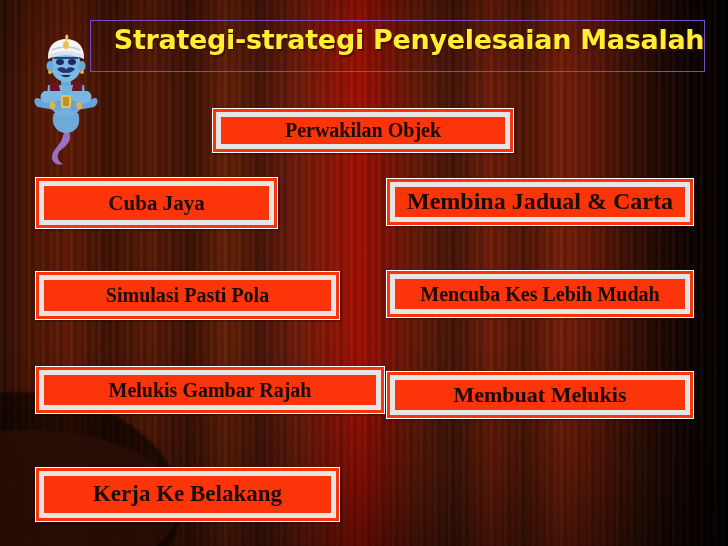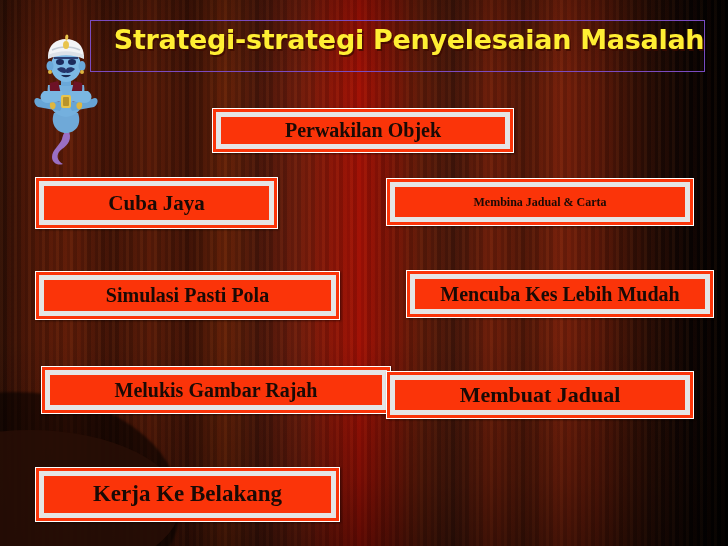--- a/index.html
+++ b/index.html
@@ -157,29 +157,29 @@
   }
 
   
   #box-head   { left: 212px; top: 108px; width: 302px; height: 45px; }
   #box-head   .box-label { font-size: 20px; }
 
   #box-l1     { left: 35px;  top: 177px; width: 243px; height: 52px; }
   #box-l1     .box-label { font-size: 21px; }
 
   #box-r1     { left: 386px; top: 178px; width: 308px; height: 48px; }
-  #box-r1     .box-label { font-size: 12px; }
+  #box-r1     .box-label { font-size: 24px; }
 
   #box-l2     { left: 35px;  top: 271px; width: 305px; height: 49px; }
   #box-l2     .box-label { font-size: 20px; }
 
-  #box-r2     { left: 406px; top: 270px; width: 308px; height: 48px; }
+  #box-r2     { left: 386px; top: 270px; width: 308px; height: 48px; }
   #box-r2     .box-label { font-size: 20px; }
 
-  #box-l3     { left: 35px;  top: 366px; width: 350px; height: 48px; margin-left: 6px; }
+  #box-l3     { left: 35px;  top: 366px; width: 350px; height: 48px; }
   #box-l3     .box-label { font-size: 20px; }
 
   #box-r3     { left: 386px; top: 371px; width: 308px; height: 48px; }
   #box-r3     .box-label { font-size: 22px; }
 
   #box-l4     { left: 35px;  top: 467px; width: 305px; height: 55px; }
   #box-l4     .box-label { font-size: 23px; }
 
   #box-r4     { left: 386px; top: 466px; width: 308px; height: 48px; }
   #box-r4     .box-label { font-size: 22px; }
@@ -278,17 +278,17 @@
       <span class="box-label">Membina Jadual &amp; Carta</span>
     </div>
   </div>
   <div class="box" id="box-r2">
     <div class="box-inner">
       <span class="box-label">Mencuba Kes Lebih Mudah</span>
     </div>
   </div>
   <div class="box" id="box-r3">
     <div class="box-inner">
-      <span class="box-label">Membuat Jadual</span>
+      <span class="box-label">Membuat Melukis</span>
     </div>
   </div>
 
 </div>
 
 </body></html>

